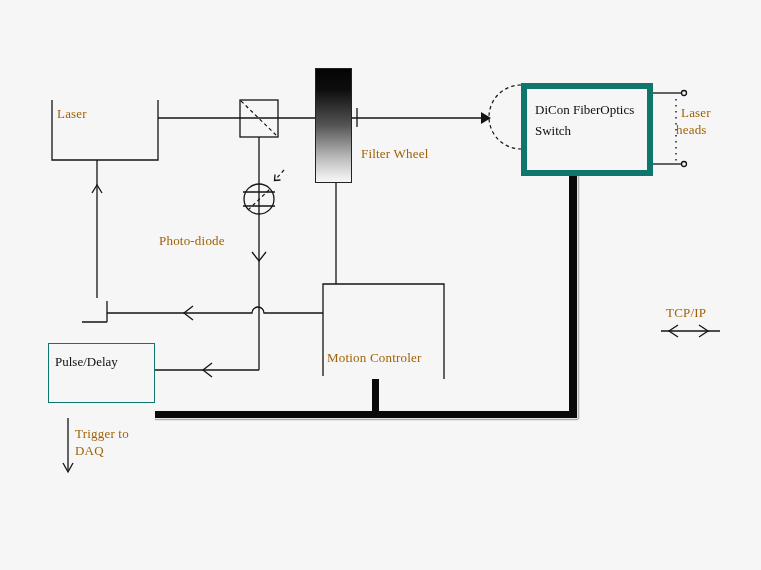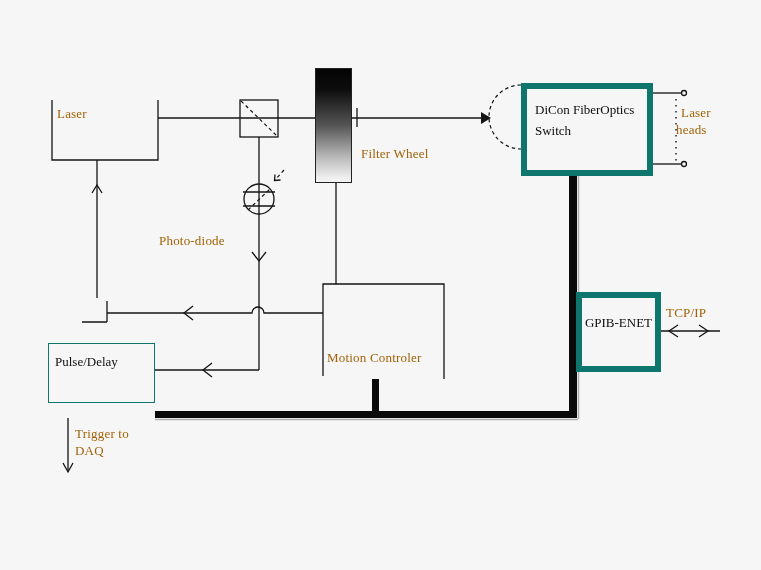--- a/index.html
+++ b/index.html
@@ -106,23 +106,20 @@
     </g>
   </svg>
 
   <div id="filter-wheel"></div>
 
   <div class="box" id="dicon-box">
     <div class="boxline">DiCon FiberOptics</div>
     <div class="boxline">Switch</div>
   </div>
 
-  <div class="box" id="gpib-box">
-    <div class="boxline">GPIB-ENET</div>
-  </div>
 
   <div class="box box-thin" id="pulse-box">
     <div class="boxline">Pulse/Delay</div>
   </div>
 
   <div class="lbl" style="left:57px; top:106px;">Laser</div>
   <div class="lbl" style="left:159px; top:193px;margin-top:40px;">Photo-diode</div>
   <div class="lbl" style="left:361px; top:146px;">Filter Wheel</div>
   <div class="lbl" style="left:681px; top:105px;">Laser</div>
   <div class="lbl" style="left:676px; top:122px;">heads</div>

